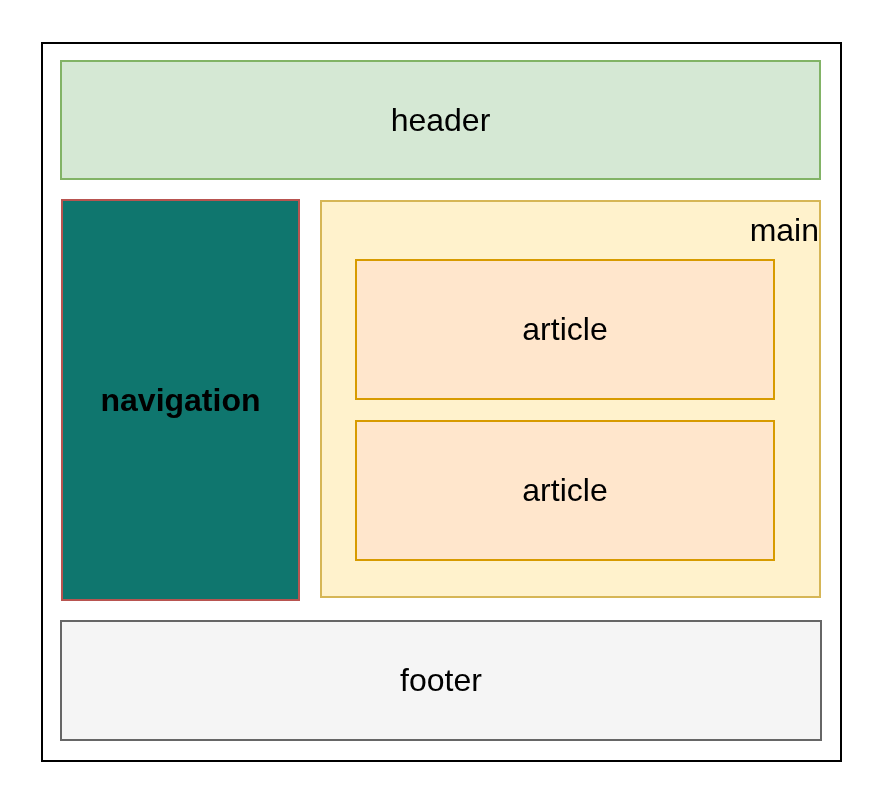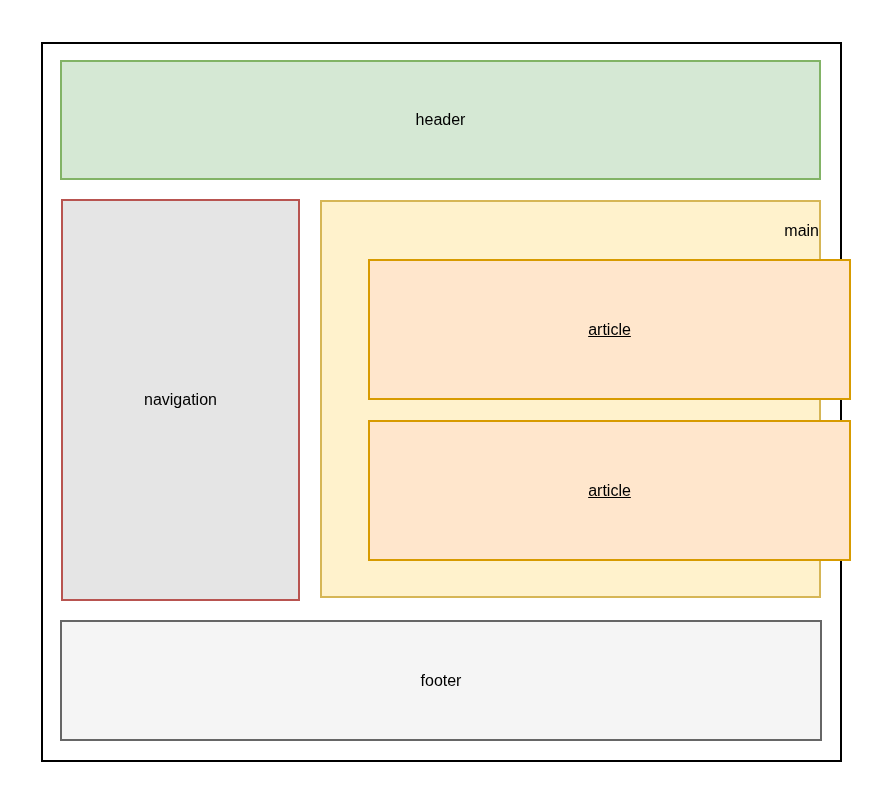--- a/index.html
+++ b/index.html
@@ -6,21 +6,21 @@
     margin: 0;
     padding: 0;
     background: #ffffff;
   }
   .canvas {
     position: relative;
     width: 882px;
     height: 802px;
     background: #ffffff;
     font-family: "Liberation Sans", sans-serif;
-    font-size: 16px;
+    font-size: 32px;
     color: #000000;
     overflow: hidden;
   }
   .frame {
     position: absolute;
     left: 41px;
     top: 42px;
     width: 801px;
     height: 720px;
     border: 2px solid #000000;
@@ -60,26 +60,25 @@
     height: 398px;
     background: #fff2cc;
     border-color: #d6b656;
   }
   .main-label {
     text-align: right;
     margin-top: 14px;
     line-height: 29px;
   }
   .article-box {
-    left: 46px;
-    width: 483px;
+    left: 33px;
+    width: 420px;
     height: 141px;
     background: #ffe6cc;
     border-color: #d79b00;
-    text-decoration: underline;
   }
   .article-1 { top: 57px; }
   .article-2 { top: 218px; }
   .footer-box {
     left: 60px;
     top: 620px;
     width: 762px;
     height: 121px;
     background: #f5f5f5;
     border-color: #666666;
@@ -92,21 +91,21 @@
 <body>
 
 <div class="canvas">
 
   <div class="frame" style="border-color: rgb(0, 0, 0);"></div>
 
   <div class="box center header-box" style="background-color: rgb(213, 232, 212); border-color: rgb(130, 179, 102);">
     <span class="label">header</span>
   </div>
 
-  <div class="box center navigation-box" style="background-color: #e5e5e5; border-color: rgb(184, 84, 80);">
+  <div class="box center navigation-box" style="background-color: #0f766e; border-color: rgb(184, 84, 80); font-weight: bold;">
     <span class="label">navigation</span>
   </div>
 
   <div class="box main-box" style="background-color: rgb(255, 242, 204); border-color: rgb(214, 182, 86);">
     <div class="main-label label">main</div>
 
     <div class="box center article-box article-1" style="background-color: rgb(255, 230, 204); border-color: rgb(215, 155, 0);">
       <span class="label">article</span>
     </div>
 

